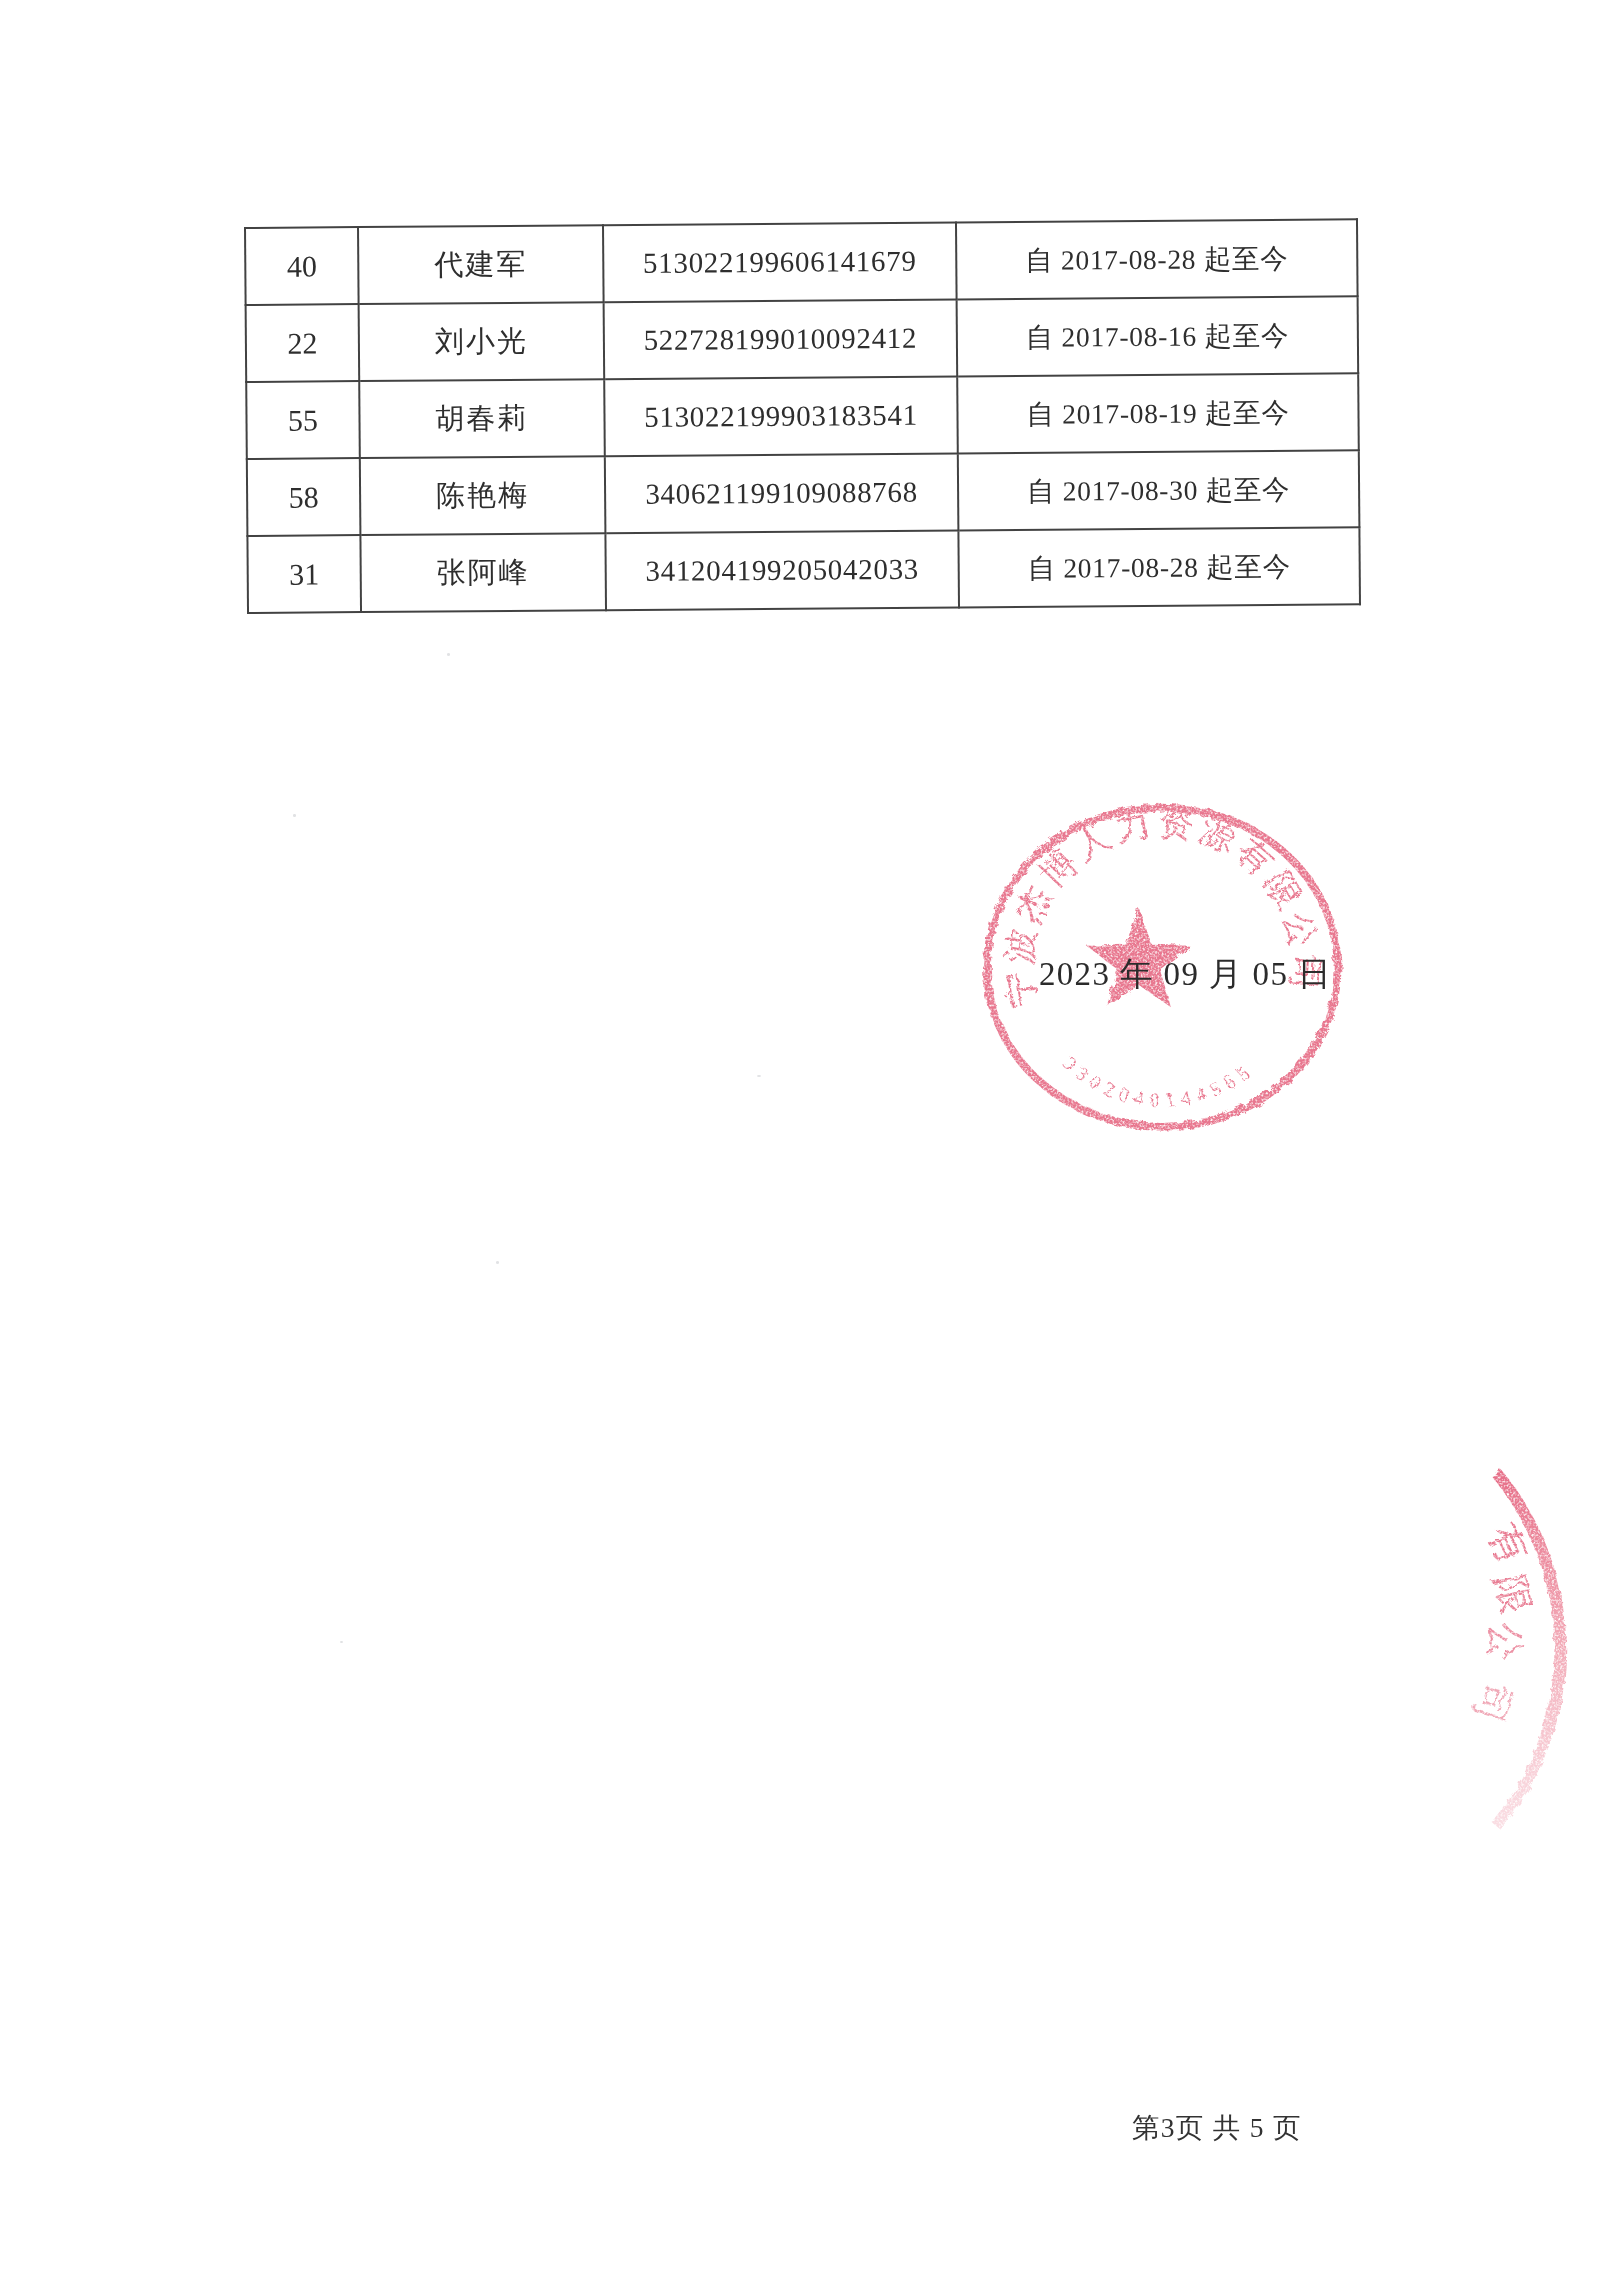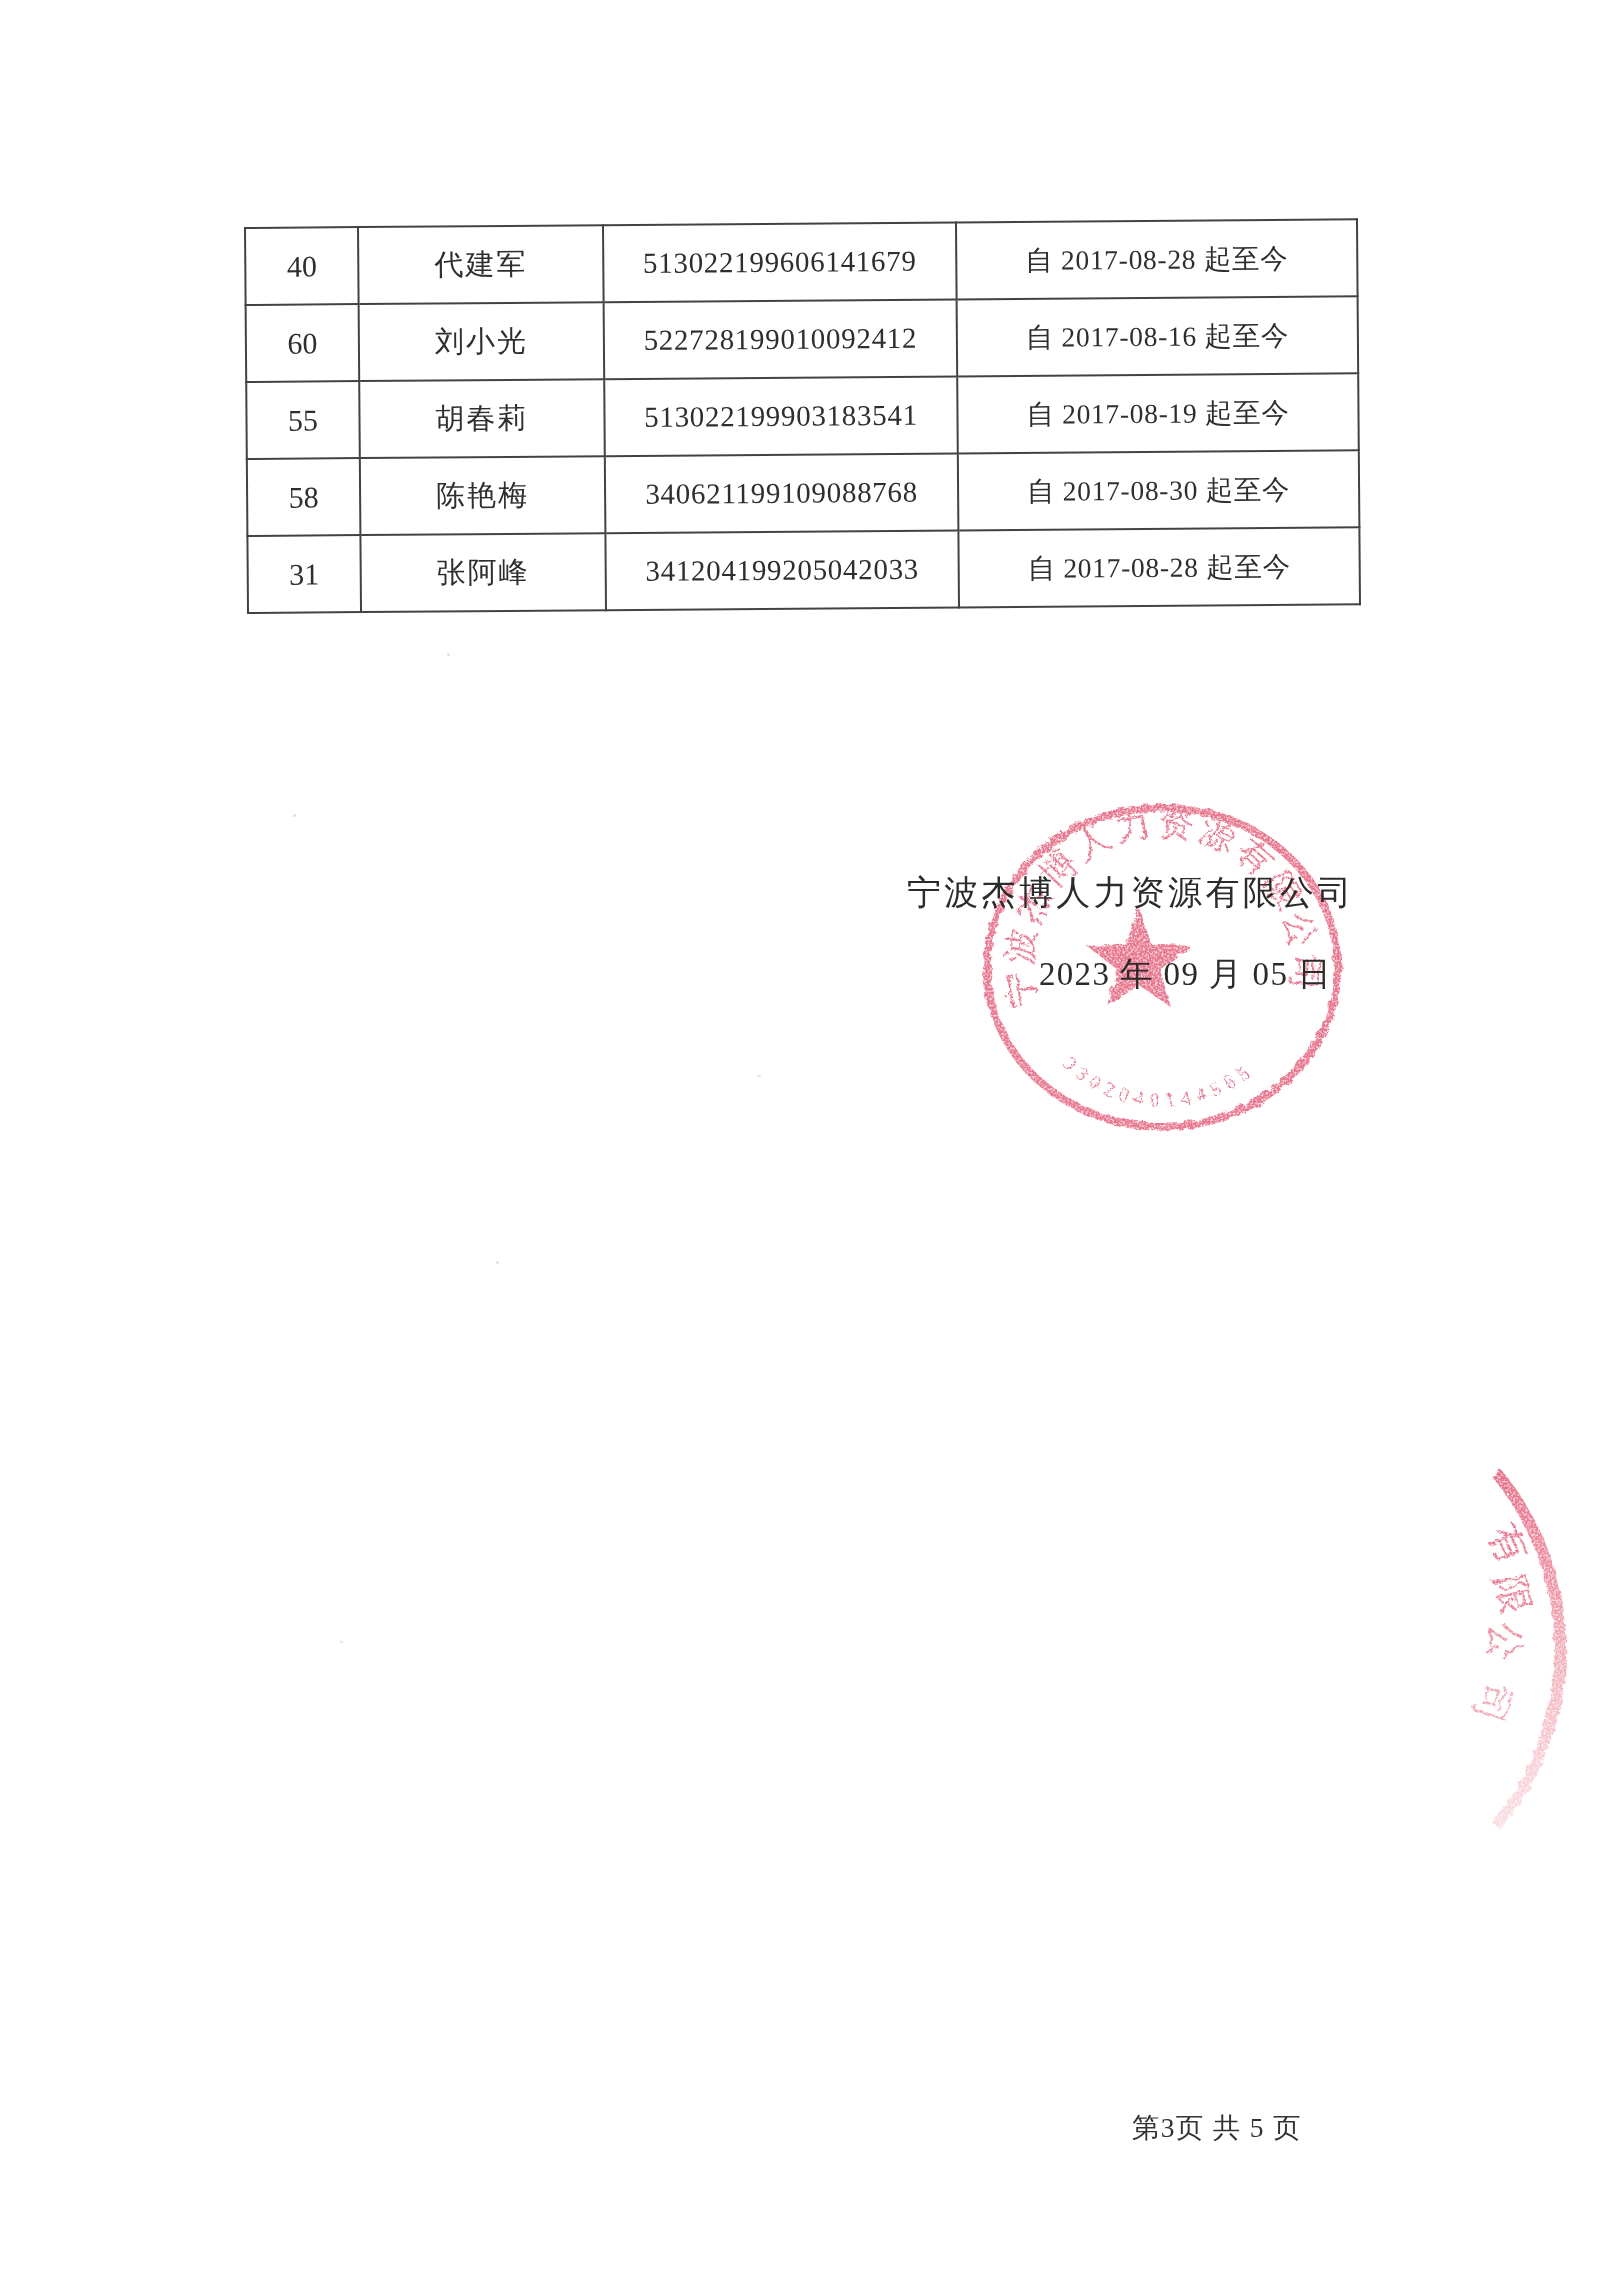--- a/index.html
+++ b/index.html
@@ -115,21 +115,21 @@
     <tbody>
 
         <tr>
           <td class="c-no">40</td>
           <td class="c-name">代建军</td>
           <td class="c-id">513022199606141679</td>
           <td class="c-period">自 2017-08-28 起至今</td>
         </tr>
 
         <tr>
-          <td class="c-no">60</td>
+          <td class="c-no">22</td>
           <td class="c-name">刘小光</td>
           <td class="c-id">522728199010092412</td>
           <td class="c-period">自 2017-08-16 起至今</td>
         </tr>
 
         <tr>
           <td class="c-no">55</td>
           <td class="c-name">胡春莉</td>
           <td class="c-id">513022199903183541</td>
           <td class="c-period">自 2017-08-19 起至今</td>
@@ -144,21 +144,20 @@
 
         <tr>
           <td class="c-no">31</td>
           <td class="c-name">张阿峰</td>
           <td class="c-id">341204199205042033</td>
           <td class="c-period">自 2017-08-28 起至今</td>
         </tr>
       </tbody>
   </table>
 
-  <div class="company-line">宁波杰博人力资源有限公司</div>
   <div class="date-line">2023 年 09 月 05 日</div>
 
   <div class="footer">第3页  共 5 页</div>
 
   <div class="speck sp1"></div>
   <div class="speck sp2"></div>
   <div class="speck sp3"></div>
   <div class="speck sp4"></div>
   <div class="speck sp5"></div>
 

